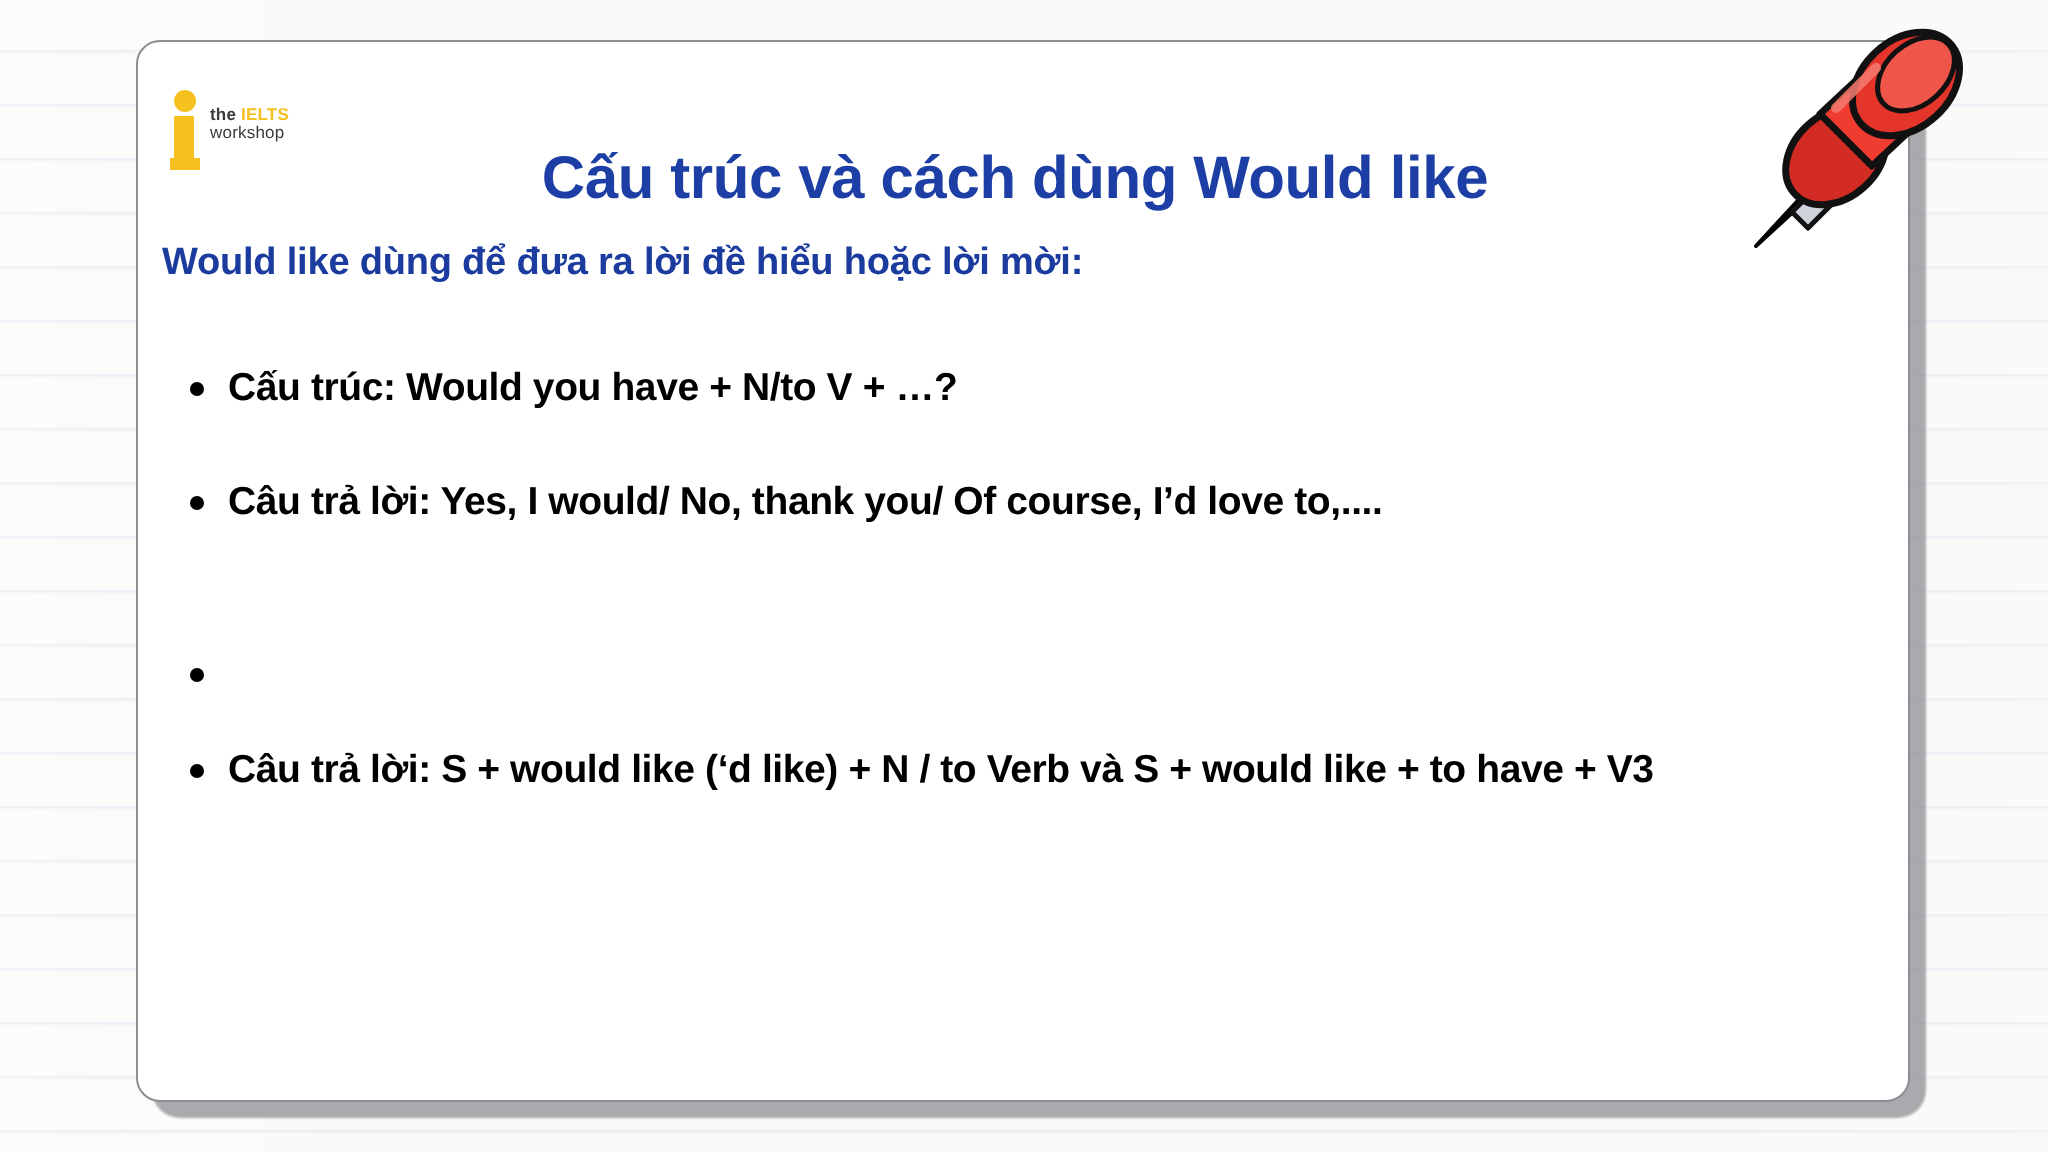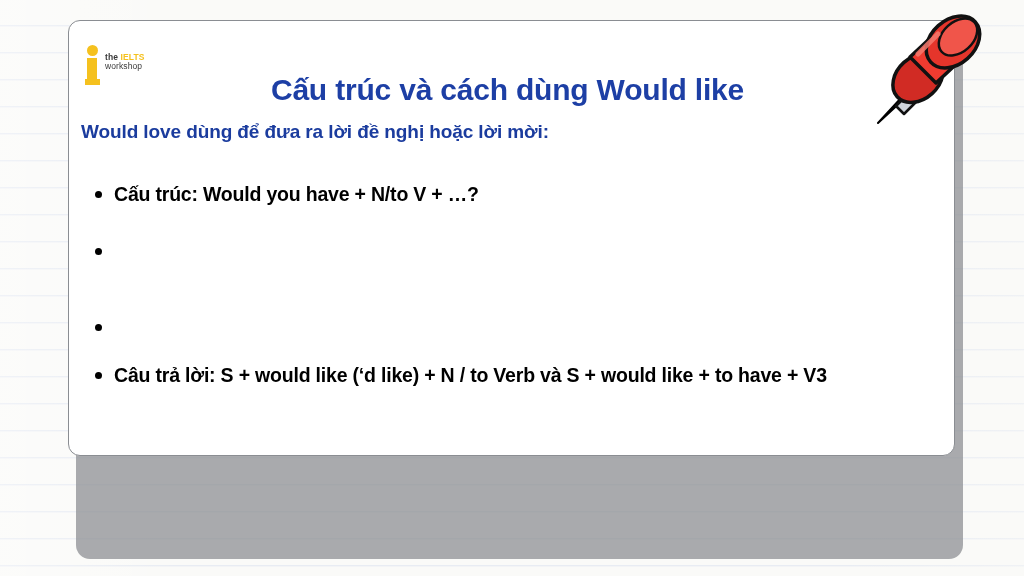--- a/index.html
+++ b/index.html
@@ -49,21 +49,21 @@
     border-radius: 14px;
     opacity: 0.75;
     filter: blur(0.4px);
   }
 
   #card {
     position: absolute;
     left: 68px;
     top: 20px;
     width: 887px;
-    height: 436px;
+    height: 531px;
     background: #ffffff;
     border: 1.5px solid #8a8d92;
     border-radius: 12px;
     padding: 0;
   }
 
   
   #logo {
     position: absolute;
     left: 16px;
@@ -209,33 +209,34 @@
     <div class="logo-words">
       <div class="logo-line1"><span>the </span><span class="ielts">IELTS</span></div>
       <div class="logo-line2">workshop</div>
     </div>
   </div>
 
   <div id="title">Cấu trúc và cách dùng Would like</div>
 
   <div id="content">
 
-    <div class="subheading">Would love dùng để đưa ra lời đề nghị hoặc lời mời:</div>
+    <div class="subheading">Would like dùng để đưa ra lời đề hiểu hoặc lời mời:</div>
 
     <div class="sp-h1"></div>
 
     <div class="bullet-row">
       <span class="bullet-dot"></span>
       <span class="bullet-text">Cấu trúc: Would you have + N/to V + …?</span>
     </div>
 
     <div class="sp-b1"></div>
 
     <div class="bullet-row">
       <span class="bullet-dot"></span>
+      <span class="bullet-text">Câu trả lời: Yes, I would/ No, thank you/ Of course, I’d love to,....</span>
     </div>
 
     <div class="sp-h2"></div>
 
 
     <div class="sp-b2"></div>
 
     <div class="bullet-row">
       <span class="bullet-dot"></span>
     </div>

